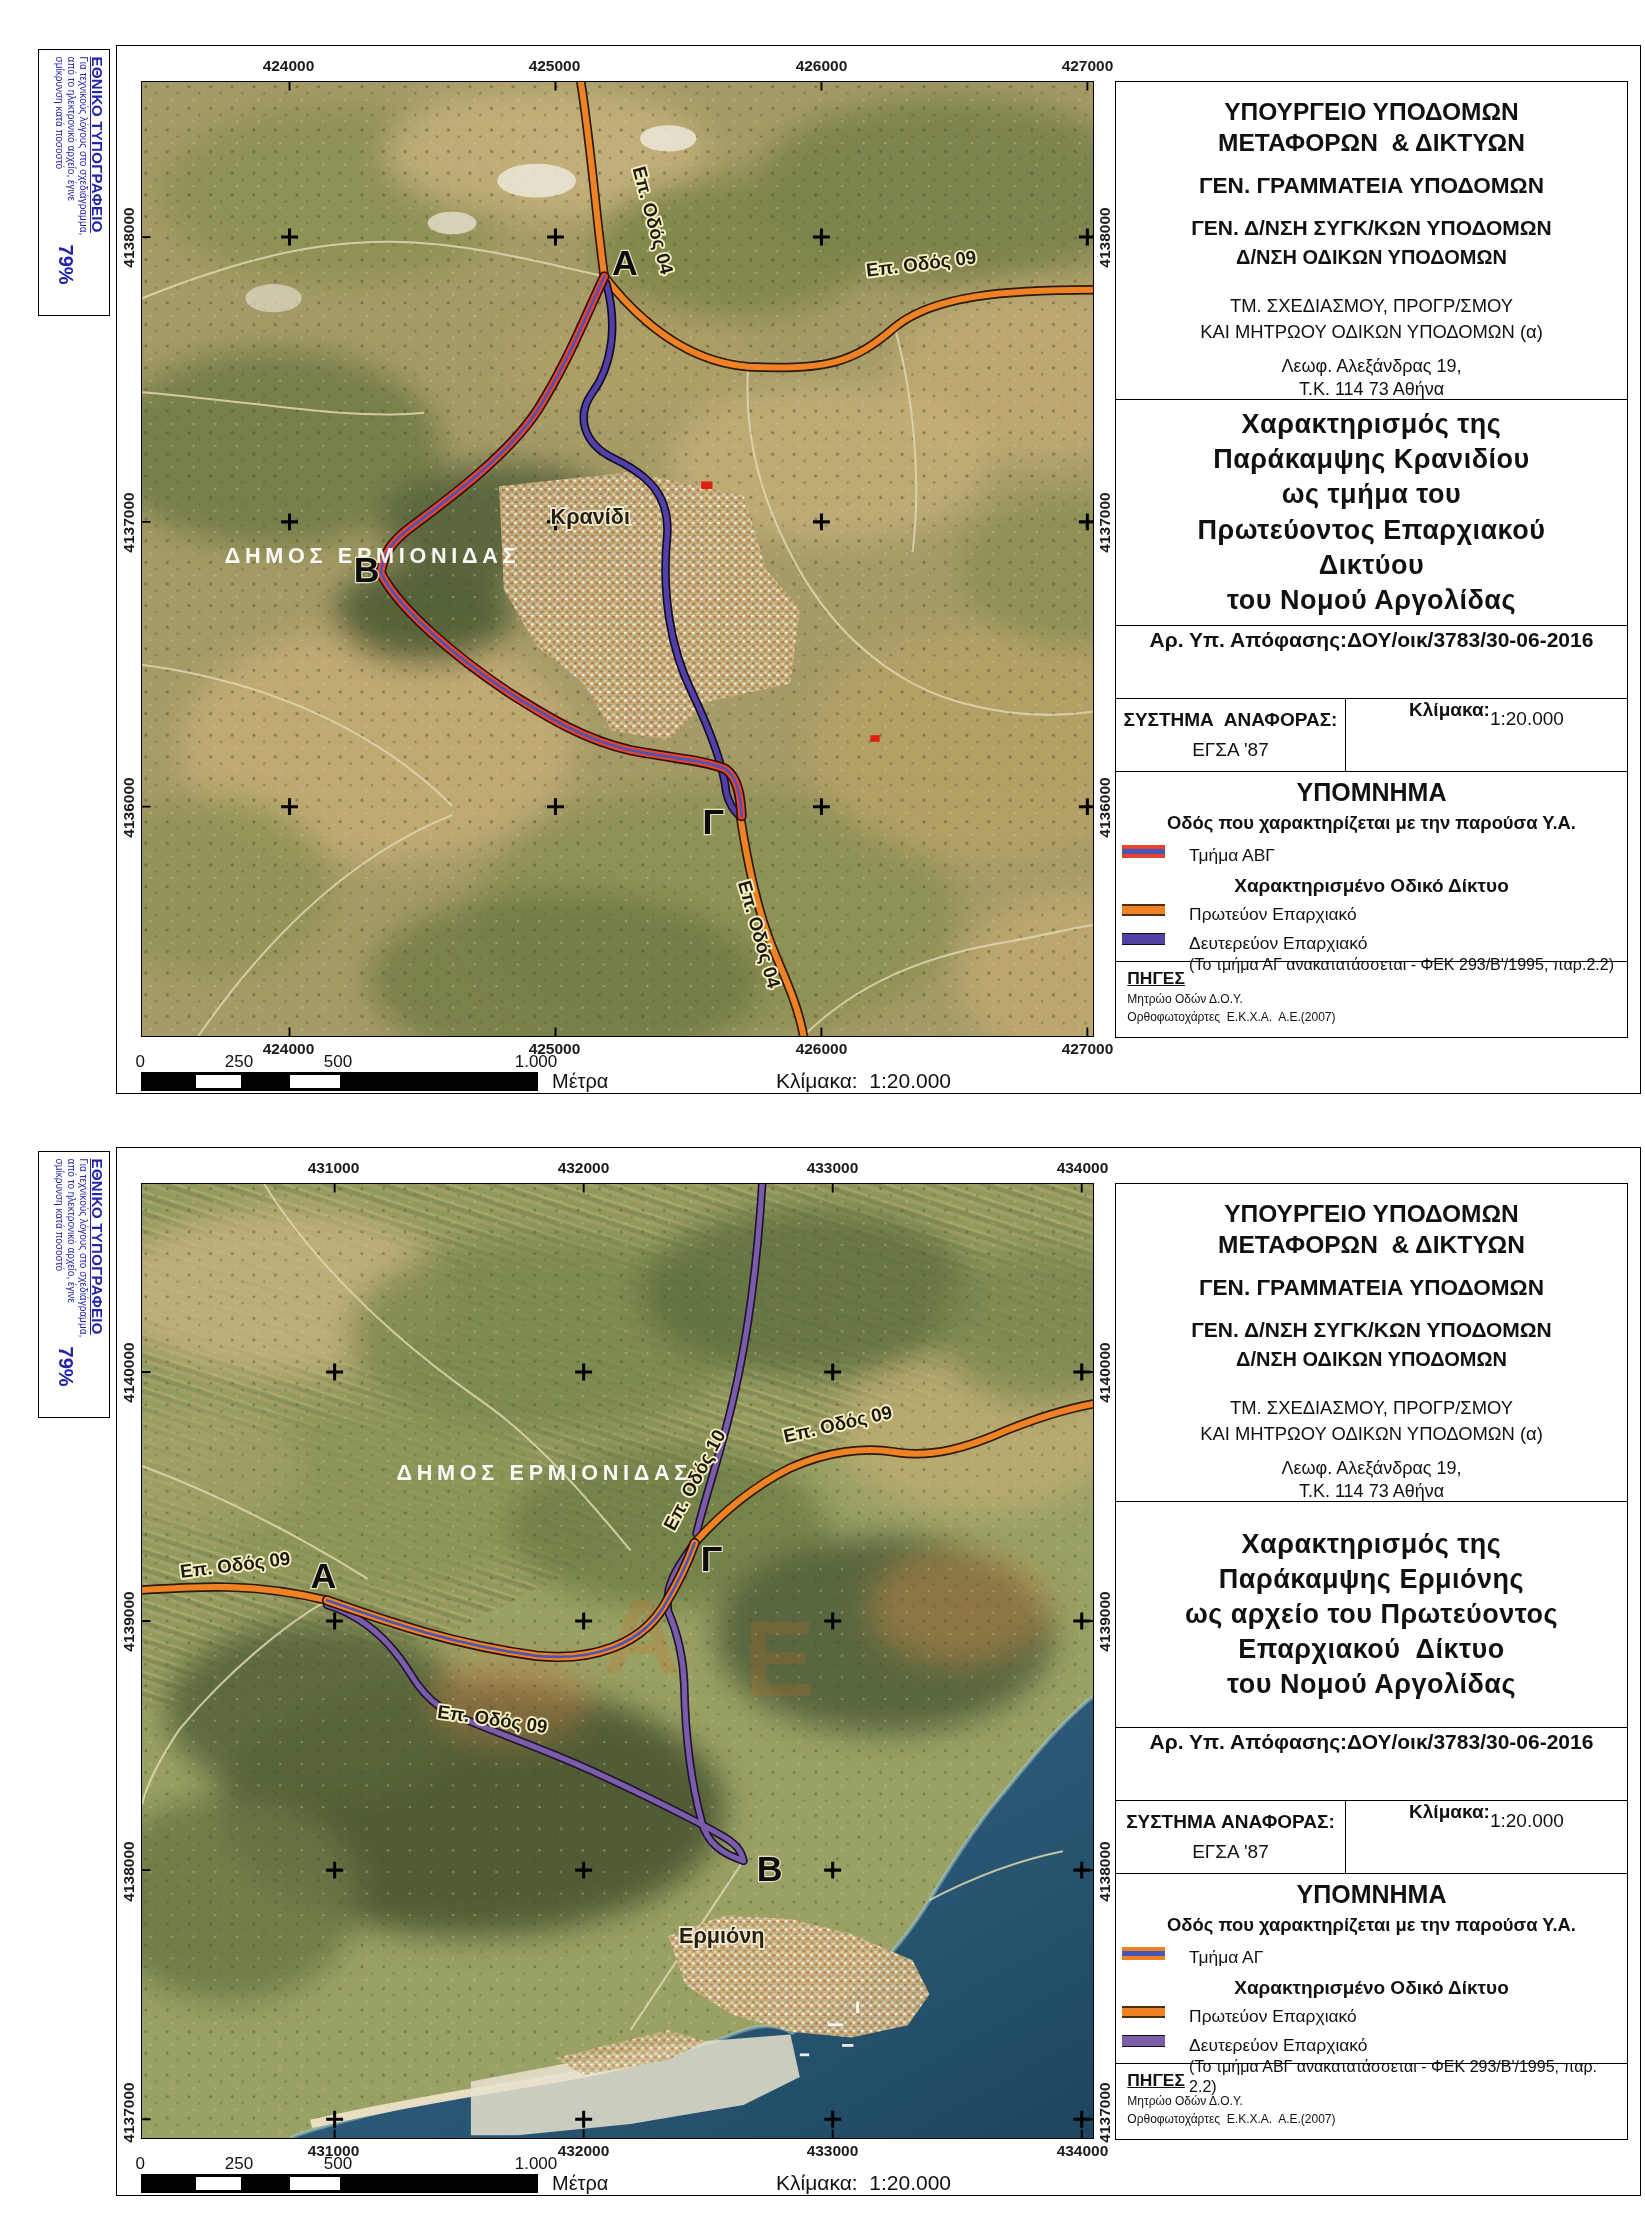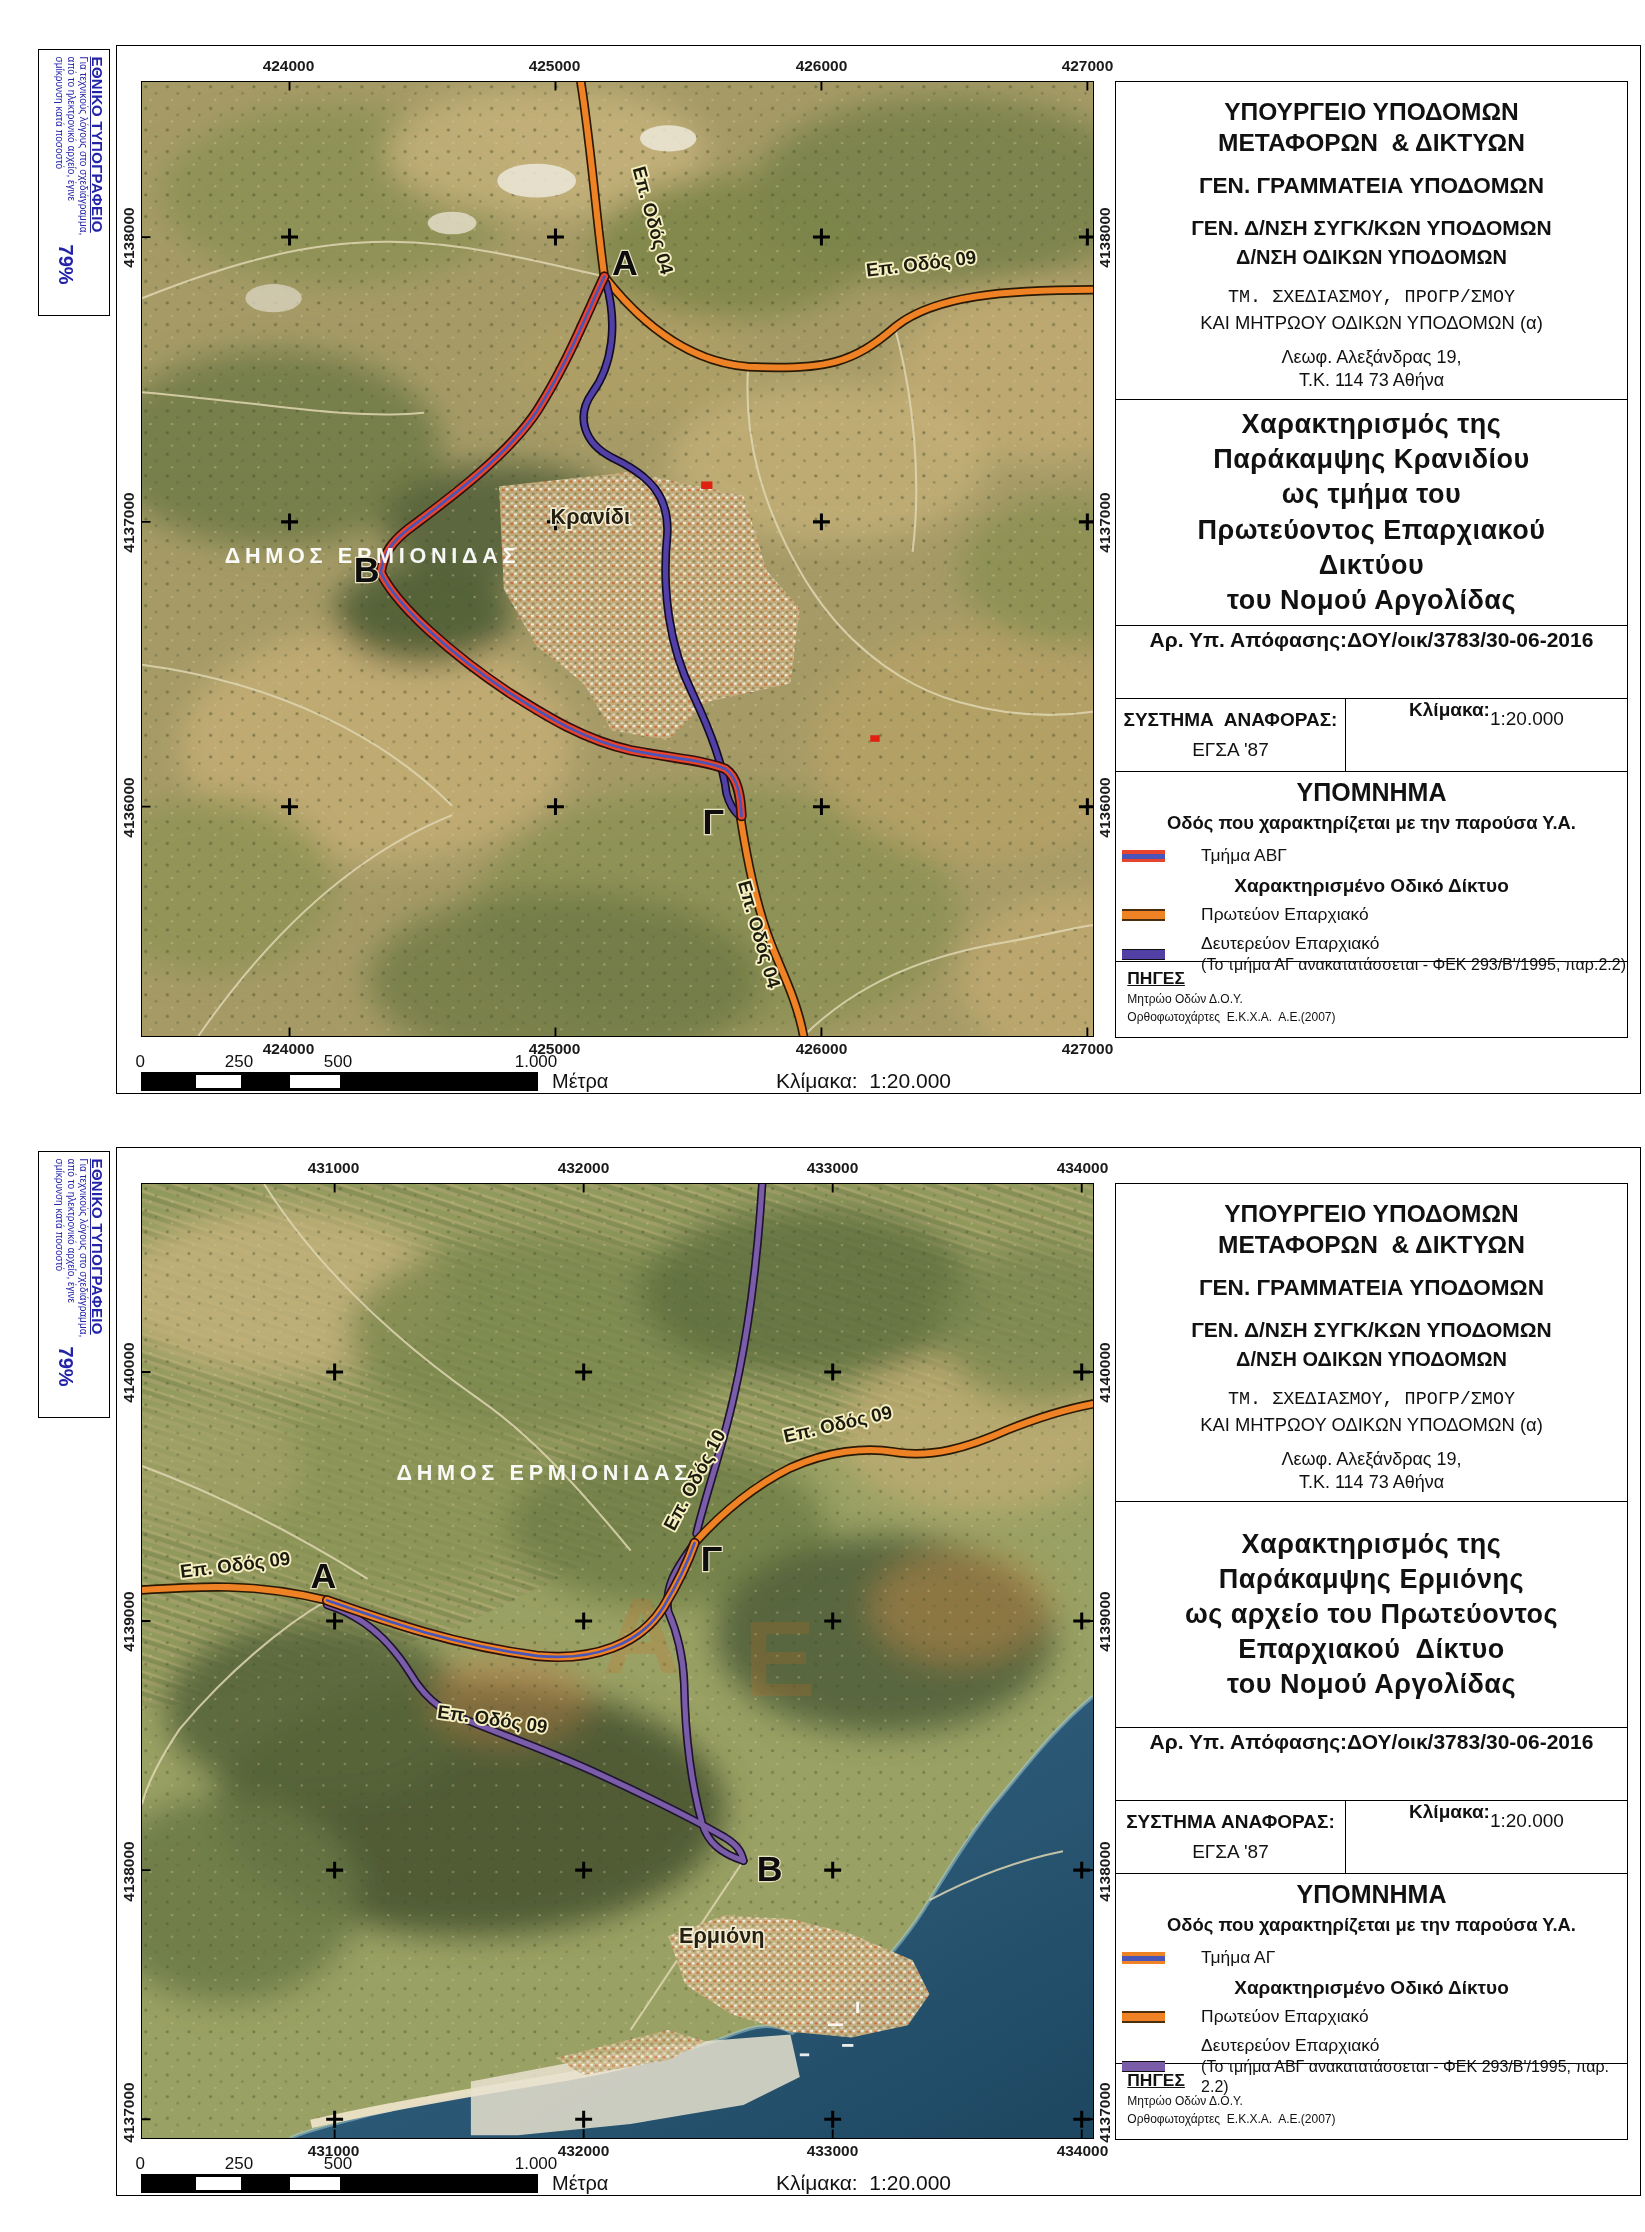--- a/index.html
+++ b/index.html
@@ -33,37 +33,37 @@
   
   .panel{position:absolute;left:998px;top:35px;width:513px;border:1.9px solid #000;background:#fff;box-sizing:border-box;}
   .sec{border-bottom:1.9px solid #000;box-sizing:border-box;text-align:center;}
   .sec:last-child{border-bottom:none;}
   .sec-ministry{height:318px;padding-top:15px;}
   .m-big{font-size:24.5px;font-weight:700;line-height:1.25;}
   .m-mid{font-size:22.6px;font-weight:700;margin-top:15px;}
   .m-sub{font-size:21px;font-weight:700;margin-top:17px;}
   .m-sub2{font-size:20px;font-weight:700;margin-top:5.6px;}
   .m-reg{font-size:18.4px;margin-top:3.8px;}
-  .m-reg.first{margin-top:18px;font-family:Liberation Mono, monospace;}
+  .m-reg.first{margin-top:26px;}
   .m-small{font-size:18px;margin-top:2.8px;}
   .m-small.first{margin-top:13px;}
   .sec-title{height:226px;display:flex;flex-direction:column;justify-content:center;}
   .t-line{font-size:27px;font-weight:700;line-height:1.3;letter-spacing:0.5px;}
   .sec-decision{height:73px;display:flex;flex-direction:row;justify-content:center;}
   .d-line{font-size:21px;font-weight:700;line-height:1.35;}
   .sec-refrow{height:73px;display:flex;text-align:center;}
   .ref-cell{flex:0 0 45%;border-right:1.9px solid #000;display:flex;flex-direction:column;justify-content:center;box-sizing:border-box;}
   .scale-cell{flex:1;display:flex;justify-content:center;}
   .rc-label{font-size:19px;font-weight:700;white-space:pre;}
   .rc-value{font-size:19px;margin-top:8.5px;}
   .sec-legend{height:190px;text-align:left;padding-top:5.6px;}
   .lg-title{font-size:25px;font-weight:700;text-align:center;}
   .lg-sub{font-size:18.4px;font-weight:700;text-align:center;margin-top:5.6px;}
   .lg-net{font-size:19px;font-weight:700;text-align:center;margin-top:7.5px;}
-  .lg-item{display:flex;align-items:center;margin-top:11.3px;gap:12px;}
+  .lg-item{display:flex;align-items:flex-start;margin-top:11.3px;}
   .lg-item.tight{margin-top:7.5px;}
   .sw{position:relative;flex:0 0 43px;height:12.2px;margin-left:5.6px;}
   .sw-mid{position:absolute;left:0;right:0;top:3.8px;height:4.7px;}
   .sw-abc{background:#e8432c;}
   .sw-abc .sw-mid{background:#4a55b8;}
   .sw-ag{background:#ef8224;}
   .sw-ag .sw-mid{background:#4a55b8;}
   .sw-primary{background:#ef8224;border-top:2.4px solid #4b2e0e;border-bottom:2.4px solid #4b2e0e;height:7.5px;}
   .sw-sec1{background:#5240a6;border-top:1.4px solid #111;border-bottom:1.4px solid #111;height:9.4px;}
   .sw-sec2{background:#7b5ca8;border-top:1.4px solid #111;border-bottom:1.4px solid #111;height:9.4px;}

